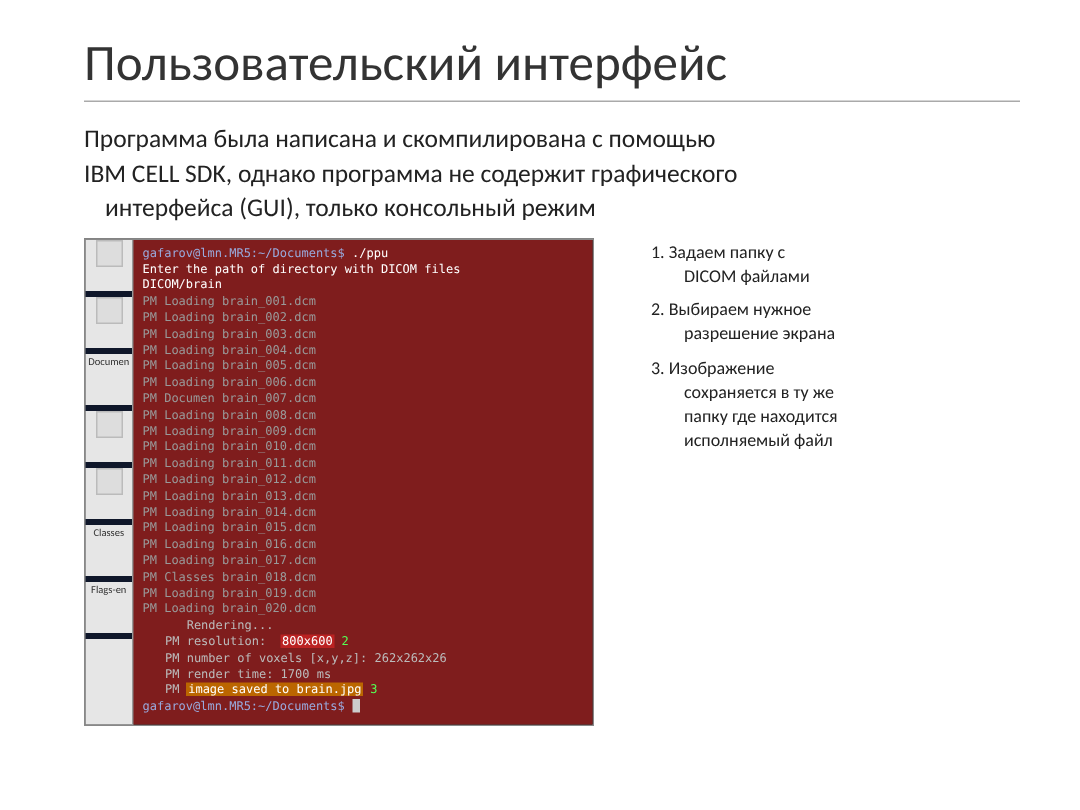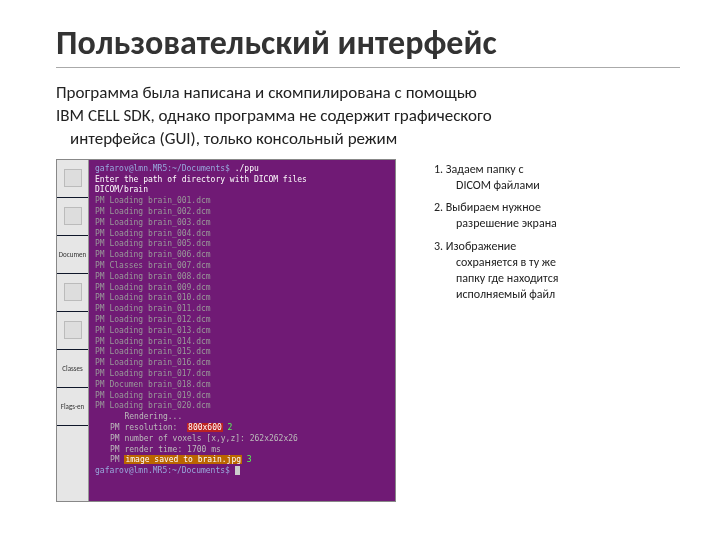--- a/index.html
+++ b/index.html
@@ -9,21 +9,21 @@
     background: #fff;
     font-family: "Calibri", "Arial", sans-serif;
     color: #222;
     overflow: hidden;
   }
   .slide {
     padding: 22px 40px 30px 56px;
   }
   .title {
     font-size: 34px;
-    font-weight: 700;
+    font-weight: 400;
     color: #333;
     margin-bottom: 4px;
   }
   .title-underline {
     border-bottom: 1px solid #aaa;
     margin-bottom: 14px;
   }
   .subtitle-block {
     font-size: 17px;
     line-height: 1.35;
@@ -49,37 +49,36 @@
     width: 32px;
     background: #e6e6e6;
     border-right: 1px solid #999;
     display: flex;
     flex-direction: column;
     font-size: 7px;
     color: #333;
   }
   .term-sidebar .sb-item {
     height: 38px;
-    border-bottom: 1px solid #0f172a;
+    border-bottom: 4px solid #0f172a;
     display: flex;
-    align-items: center;
     justify-content: center;
     writing-mode: horizontal-tb;
   }
   .term-sidebar .sb-icon {
     width: 18px; height: 18px; background:#ddd; border:1px solid #bbb;
   }
   .terminal {
     flex: 1;
-    background: #701a75;
+    background: #7f1d1d;
     color: #ccc;
     font-family: "DejaVu Sans Mono","Menlo","Consolas",monospace;
     font-size: 8px;
     line-height: 1.35;
-    padding: 4px 6px 24px 6px;
+    padding: 4px 6px 6px 6px;
     min-height: 310px;
   }
   .terminal .tline { white-space: pre; }
   .terminal .prompt { color: #9ad; }
   .terminal .input-echo { color: #fff; }
   .terminal .pm { color: #999; }
   .terminal .render { color: #bbb; margin-left: 15px; }
   .terminal .hl-green { color: #5f5; }
   .terminal .hl-red { background: #b22; color: #fff; padding: 0 1px; text-align: center; }
   .terminal .hl-orange { background: #b60; color:#fff; padding:0 1px;}
@@ -138,32 +137,32 @@
       <div class="terminal" id="terminal">
           <div class="tline prompt"><span class="prompt">gafarov@lmn.MR5:~/Documents$ </span><span class="input-echo">./ppu</span></div>
           <div class="tline input-echo">Enter the path of directory with DICOM files</div>
           <div class="tline input-echo">DICOM/brain</div>
           <div class="tline pm">PM Loading brain_001.dcm</div>
           <div class="tline pm">PM Loading brain_002.dcm</div>
           <div class="tline pm">PM Loading brain_003.dcm</div>
           <div class="tline pm">PM Loading brain_004.dcm</div>
           <div class="tline pm">PM Loading brain_005.dcm</div>
           <div class="tline pm">PM Loading brain_006.dcm</div>
-          <div class="tline pm">PM Classes brain_007.dcm</div>
+          <div class="tline pm">PM Documen brain_007.dcm</div>
           <div class="tline pm">PM Loading brain_008.dcm</div>
           <div class="tline pm">PM Loading brain_009.dcm</div>
           <div class="tline pm">PM Loading brain_010.dcm</div>
           <div class="tline pm">PM Loading brain_011.dcm</div>
           <div class="tline pm">PM Loading brain_012.dcm</div>
           <div class="tline pm">PM Loading brain_013.dcm</div>
           <div class="tline pm">PM Loading brain_014.dcm</div>
           <div class="tline pm">PM Loading brain_015.dcm</div>
           <div class="tline pm">PM Loading brain_016.dcm</div>
           <div class="tline pm">PM Loading brain_017.dcm</div>
-          <div class="tline pm">PM Documen brain_018.dcm</div>
+          <div class="tline pm">PM Classes brain_018.dcm</div>
           <div class="tline pm">PM Loading brain_019.dcm</div>
           <div class="tline pm">PM Loading brain_020.dcm</div>
           <div class="tline render">   Rendering...</div>
           <div class="tline render"><span>PM resolution:  </span><span class="hl-red">800x600</span><span class="hl-green"> 2</span></div>
           <div class="tline render">PM number of voxels [x,y,z]: 262x262x26</div>
           <div class="tline render">PM render time: 1700 ms</div>
           <div class="tline render"><span>PM </span><span class="hl-orange">image saved to brain.jpg</span><span class="hl-green"> 3</span></div>
           <div class="tline prompt"><span class="prompt">gafarov@lmn.MR5:~/Documents$ </span><span class="caret"> </span></div>
         </div>
     </div>

